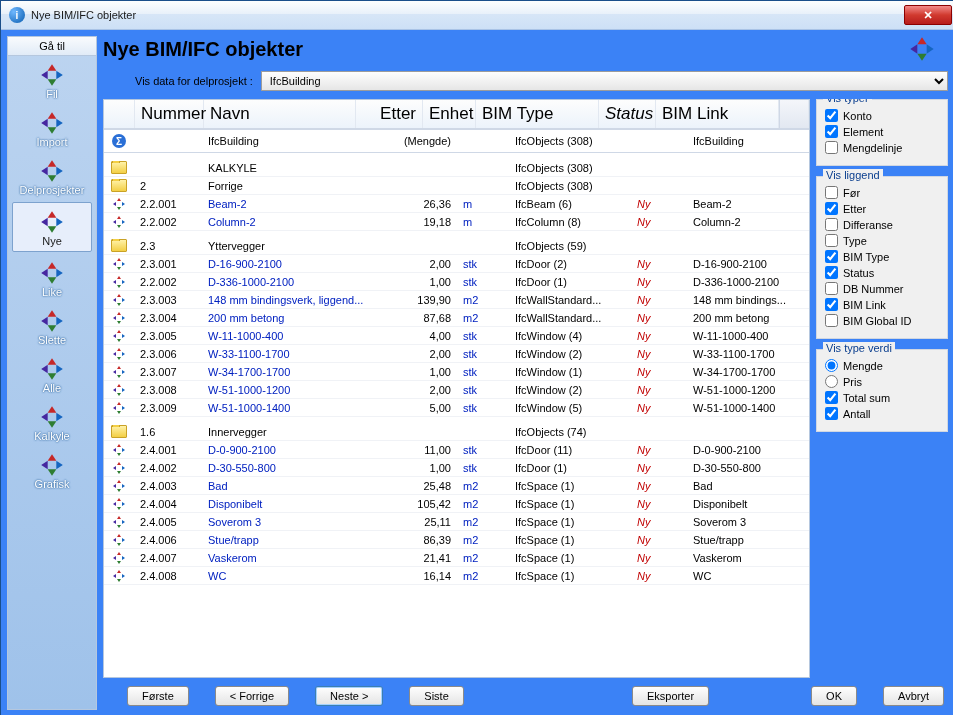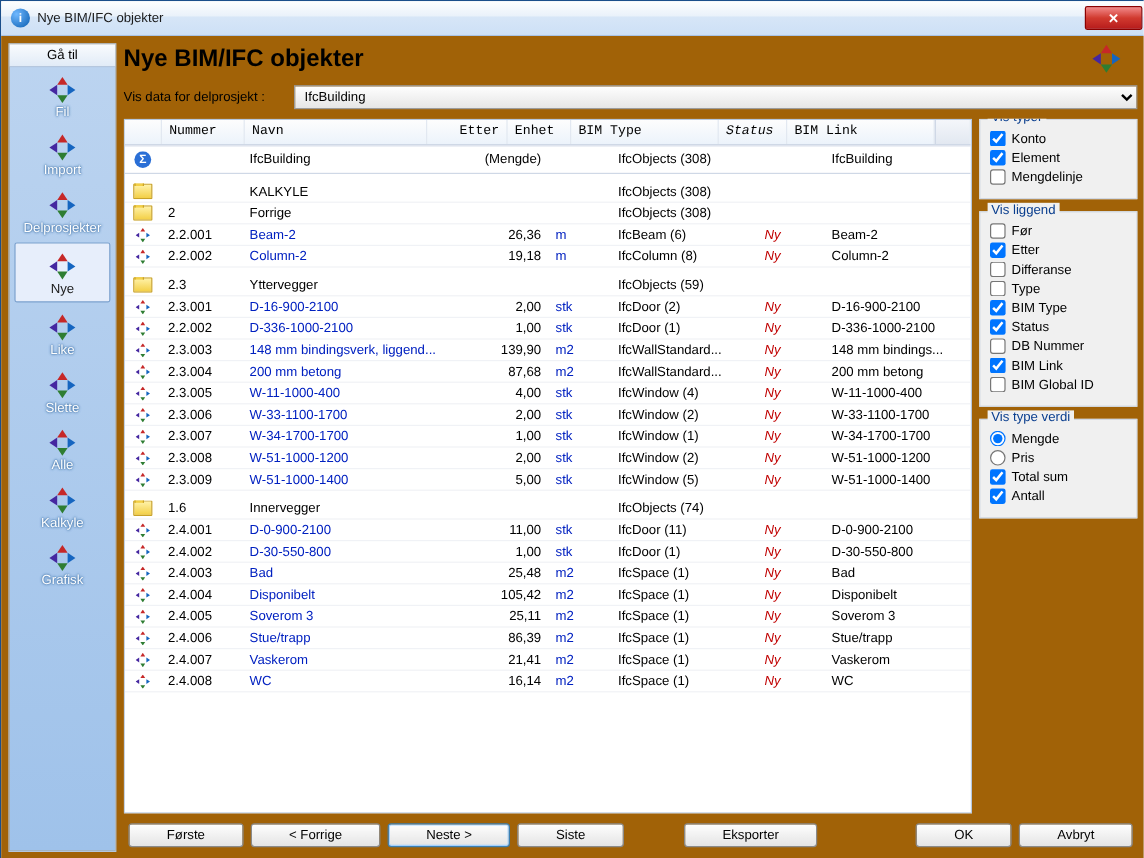--- a/index.html
+++ b/index.html
@@ -1,36 +1,36 @@
 <!DOCTYPE html>
 <html><head>
 <meta charset="utf-8">
 <style>
 html,body{margin:0;padding:0;font-family:"Segoe UI",Tahoma,sans-serif;font-size:11px;background:linear-gradient(to bottom,#d7e4f2,#b8d0eb);}
 .window{width:953px;height:715px;background:#fff;border:1px solid #1a4e8a;box-shadow:0 0 4px rgba(0,0,0,.3);position:relative;display:flex;flex-direction:column;}
 .titlebar{height:28px;background:linear-gradient(to bottom,#fdfefe 0%,#e9f1fa 45%,#d7e6f7 46%,#cde0f6 100%);border-bottom:1px solid #a9c3e6;display:flex;align-items:center;padding:0 2px;color:#1a1a1a;}
 .titlebar .ico{width:16px;height:16px;margin:0 6px;border-radius:50%;background:radial-gradient(circle at 30% 30%,#6fb8ff,#0a5db0);display:flex;align-items:center;justify-content:center;color:#fff;font-weight:bold;font-size:10px;}
 .closebtn{margin-left:auto;width:46px;height:18px;background:linear-gradient(to bottom,#f28a8a,#d13a2f,#b71c1c);border:1px solid #8b0000;border-radius:2px;color:#fff;display:flex;align-items:center;justify-content:center;font-weight:bold;font-size:11px;}
-.body{flex:1;display:flex;padding:6px;background:#a16207;gap:6px;overflow:hidden;}
+.body{flex:1;display:flex;padding:6px;background:#3b82f6;gap:6px;overflow:hidden;}
 .sidebar{width:88px;background:linear-gradient(to bottom,#fdfdfd,#ecf3fb);border:1px solid #b5c7de;display:flex;flex-direction:column;}
 .sidebar .gahdr{background:linear-gradient(to bottom,#f9fbfd,#e1ebf7);border-bottom:1px solid #b5c7de;text-align:center;padding:3px 0;font-size:11px;}
 .sbitem{display:flex;flex-direction:column;align-items:center;padding:6px 0 4px 0;color:#fff;font-size:11px;cursor:default;}
 .sbitem .lbl{color:#ffffff;text-shadow:0 0 2px #3a6ea5,0 0 2px #3a6ea5;}
 .sidebar{background:linear-gradient(to bottom,#bcd4f0,#9fc2ea);}
 .sbitem.sel{background:#e7eefb;border:1px solid #7da2ce;margin:2px 4px;border-radius:2px;}
 .sbitem.sel .lbl{color:#1a1a1a;text-shadow:none;}
 .ifc-icon{width:26px;height:26px;position:relative;}
 .ifc-icon svg{width:100%;height:100%;}
 .main{flex:1;display:flex;flex-direction:column;overflow:hidden;}
 .main h1{font-size:20px;font-weight:bold;margin:2px 0 10px 0;color:#000;}
-.topline{display:flex;align-items:center;gap:24px;margin-bottom:8px;}
+.topline{display:flex;align-items:center;gap:8px;margin-bottom:8px;margin-left:32px;}
 .topline select{flex:1;height:20px;background:linear-gradient(to bottom,#fefefe,#e6e6e6);border:1px solid #9c9c9c;font-size:11px;padding:0 4px;}
 .maingrid{flex:1;display:flex;gap:6px;overflow:hidden;}
 .tablewrap{flex:1;border:1px solid #b5c7de;background:#fff;display:flex;flex-direction:column;overflow:hidden;}
-.thead{display:flex;background:linear-gradient(to bottom,#fdfdfd,#ecf3fb);border-bottom:1px solid #cfd8e6;font-size:11px;font-family:Liberation Mono, monospace;}
+.thead{display:flex;background:linear-gradient(to bottom,#fdfdfd,#ecf3fb);border-bottom:1px solid #cfd8e6;font-size:17px;}
 .thead div{padding:4px 6px;border-right:1px solid #e2e8f1;}
 .tbody{flex:1;overflow-y:auto;font-size:11px;}
 .row{display:flex;border-bottom:1px solid #f0f2f6;align-items:center;height:17px;}
 .row.sum{font-weight:normal;border-top:1px solid #cfd8e6;border-bottom:1px solid #cfd8e6;height:22px;}
 .row.sep{height:6px;border:none;}
 .cell{padding:0 6px;white-space:nowrap;overflow:hidden;text-overflow:ellipsis;}
 .c-icon{width:18px;flex:0 0 18px;display:flex;align-items:center;justify-content:center;}
 .c-num{width:56px;flex:0 0 56px;}
 .c-navn{flex:1;min-width:40px;}
 .c-etter{width:54px;flex:0 0 54px;text-align:right;}
@@ -39,21 +39,21 @@
 .c-status{width:44px;flex:0 0 44px;font-style:italic;}
 .c-link{width:110px;flex:0 0 110px;}
 .blue{color:#0020c0;}
 .red{color:#c00000;}
 .rightpanel{width:132px;display:flex;flex-direction:column;gap:10px;}
 .grp{border:1px solid #d0d7e2;padding:6px 8px 8px 8px;font-size:11px;position:relative;background:#f0f0f0;}
 .grp .gt{position:absolute;top:-8px;left:6px;background:#f0f0f0;padding:0 3px;color:#0a3e8e;}
 .chk,.rad{display:flex;align-items:flex-end;gap:5px;margin:3px 0;}
 input[type=checkbox],input[type=radio]{margin:0;}
 .footer{display:flex;align-items:center;padding:8px 4px 4px 4px;gap:6px;}
-.btn{background:linear-gradient(to bottom,#fefefe,#e4e4e4);border:1px solid #8a8a8a;border-radius:3px;padding:3px 31px;font-size:11px;cursor:default;}
+.btn{background:linear-gradient(to bottom,#fefefe,#e4e4e4);border:1px solid #8a8a8a;border-radius:3px;padding:3px 14px;font-size:11px;cursor:default;margin-left:20px;}
 .btn.focus{border:1px solid #3c7fb1;box-shadow:0 0 0 1px #a3d1ff inset;}
 .spacer{flex:1;}
 .folder-ico{width:14px;height:11px;background:linear-gradient(to bottom,#fff2a8,#f3cf45);border:1px solid #c9a227;border-radius:1px;position:relative;}
 .folder-ico::before{content:"";position:absolute;top:-3px;left:0;width:6px;height:3px;background:#f3cf45;border:1px solid #c9a227;border-bottom:none;}
 .node-ico{width:12px;height:12px;}
 .node-ico svg{width:100%;height:100%;}
 .sum-ico{width:14px;height:14px;border-radius:50%;background:#2a6fd6;color:#fff;display:flex;align-items:center;justify-content:center;font-weight:bold;font-size:10px;}
 .sbar{width:16px;background:linear-gradient(to bottom,#f4f6fa,#e2e8f1);border-left:1px solid #cfd8e6;}
 .headerlogo{position:absolute;right:18px;top:34px;}
 </style>

